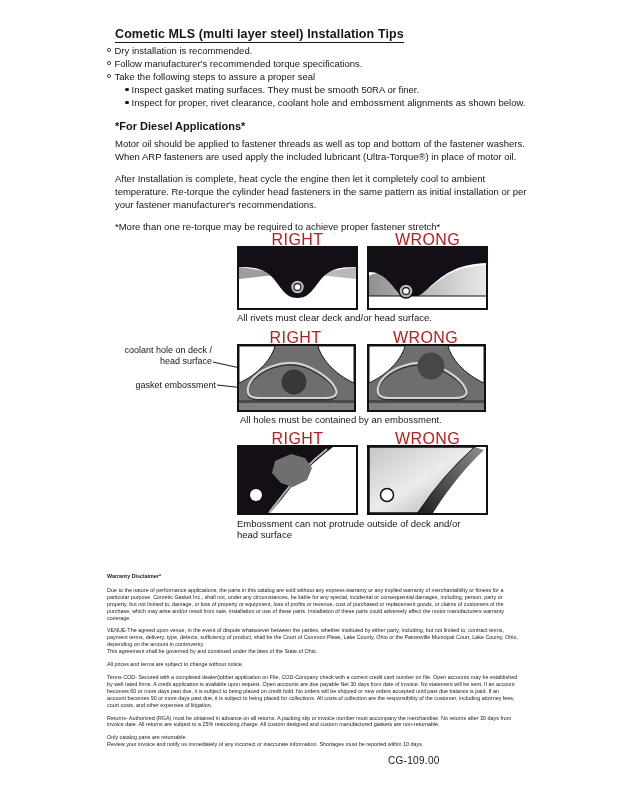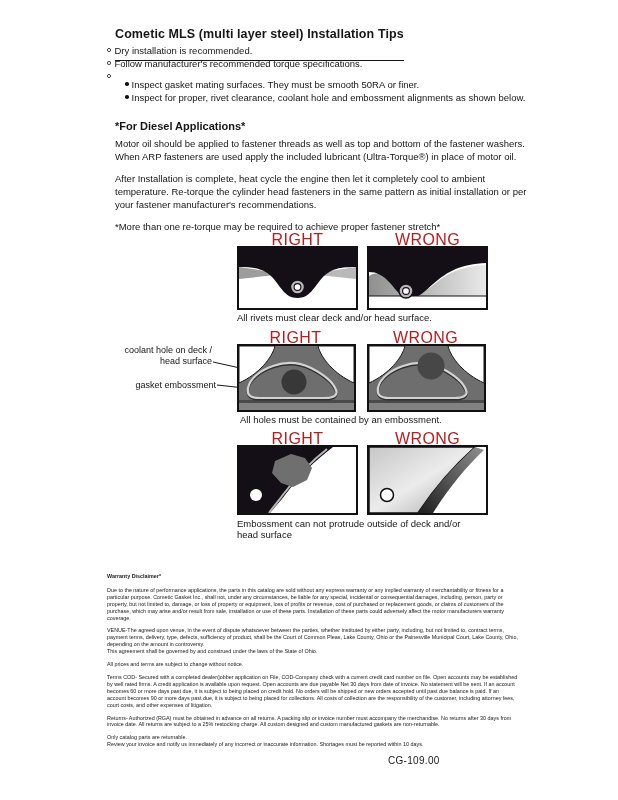--- a/index.html
+++ b/index.html
@@ -1,21 +1,21 @@
 <!DOCTYPE html>
 <html><head>
 <meta charset="utf-8">
 <style>
   * { margin:0; padding:0; box-sizing:border-box; }
   html,body { width:618px; height:800px; background:#ffffff; }
   body { font-family:"Liberation Sans", sans-serif; color:#161616; position:relative; }
   .page { position:absolute; inset:0; width:618px; height:800px; background:#fff; overflow:hidden; }
 
   .title { position:absolute; left:115px; top:27px; font-size:12.5px; font-weight:bold;
-           border-bottom:1.5px solid #161616; padding-bottom:19px; letter-spacing:0.1px; }
+           border-bottom:1.5px solid #161616; padding-bottom:1px; letter-spacing:0.1px; }
 
   .tips { position:absolute; left:107px; top:44px; width:440px; font-size:9.5px; }
   .tip-row { display:flex; align-items:flex-start; line-height:13px; }
   .tip-row.sub { margin-left:18px; }
   .o-mark { flex:0 0 auto; width:3.5px; height:3.5px; border:1px solid #2a2a2a; border-radius:50%;
             margin:4px 4px 0 0; }
   .b-mark { flex:0 0 auto; width:3.5px; height:3.5px; background:#111; border-radius:50%;
             margin:4.5px 3px 0 0; }
 
   .diesel { position:absolute; left:115px; top:120px; width:420px; font-size:9.5px; line-height:13px; }
@@ -50,20 +50,21 @@
     <div class="tip-row">
       <span class="o-mark"></span>
       <span>Dry installation is recommended.</span>
     </div>
     <div class="tip-row">
       <span class="o-mark"></span>
       <span>Follow manufacturer's recommended torque specifications.</span>
     </div>
     <div class="tip-row">
       <span class="o-mark"></span>
+      <span>Take the following steps to assure a proper seal</span>
     </div>
     <div class="tip-row sub">
       <span class="b-mark"></span>
       <span>Inspect gasket mating surfaces.  They must be smooth 50RA or finer.</span>
     </div>
     <div class="tip-row sub">
       <span class="b-mark"></span>
       <span>Inspect for proper, rivet clearance, coolant hole and embossment alignments as shown below.</span>
     </div>
   </div>

